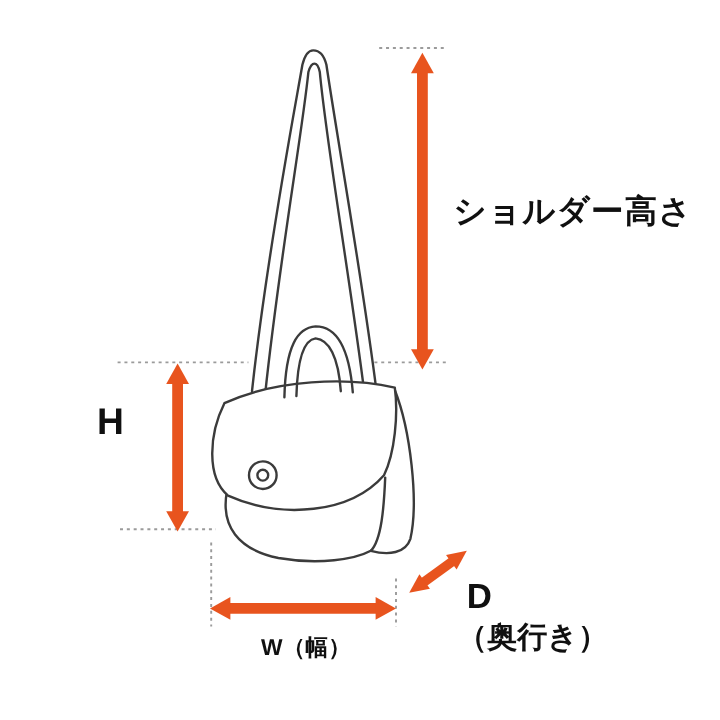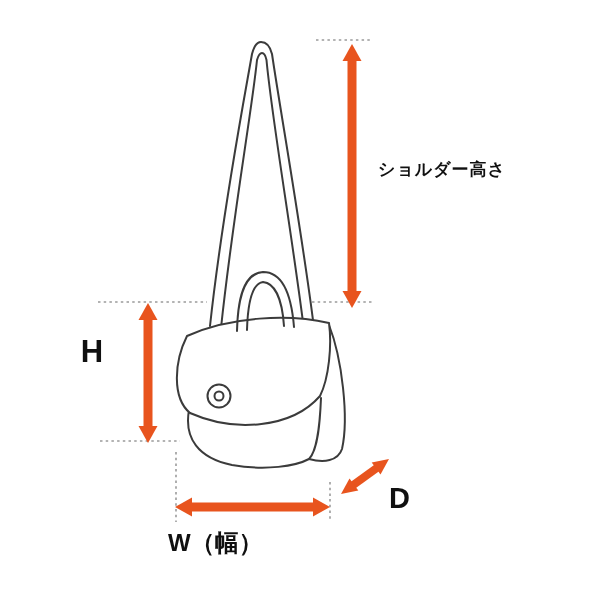--- a/index.html
+++ b/index.html
@@ -6,24 +6,24 @@
   .canvas {
     position: relative;
     width: 600px;
     height: 600px;
     background: #ffffff;
     font-family: "Liberation Sans", sans-serif;
     overflow: hidden;
   }
   .canvas svg { position: absolute; left: 0; top: 0; }
   .label { position: absolute; color: #101010; font-weight: 600; white-space: nowrap; }
-  .label-shoulder { left: 378px; top: 158px; font-size: 17px; letter-spacing: 1px; font-family: Liberation Mono, monospace; }
+  .label-shoulder { left: 378px; top: 158px; font-size: 27px; letter-spacing: 1px; font-family: Liberation Mono, monospace; }
   .label-h        { left: 62px;  top: 334px; width: 60px; text-align: center; font-size: 31px; }
   .label-h-sub    { left: 36px;  top: 369px; font-size: 25px; }
-  .label-w        { left: 168px; top: 527px; width: 150px; text-align: left; font-size: 24px; }
+  .label-w        { left: 180px; top: 527px; width: 150px; text-align: center; font-size: 19px; }
   .label-d        { left: 389px; top: 482px; font-size: 29px; }
   .label-d-sub    { left: 381px; top: 514px; font-size: 25px; }
 
   .outline { fill: none; stroke: var(--line, #3b3b3b); stroke-width: 2; stroke-linecap: round; stroke-linejoin: round; }
   .outline-fill { fill: #ffffff; stroke: var(--line, #3b3b3b); stroke-width: 2; stroke-linejoin: round; }
   .arrow-head { fill: var(--accent, #E8541E); stroke: none; }
   .arrow-shaft { stroke: var(--accent, #E8541E); stroke-width: 9; fill: none; }
   .arrow-shaft-thin { stroke: var(--accent, #E8541E); stroke-width: 8; fill: none; }
   .guide { stroke: var(--guide, #9b9b9b); stroke-width: 1.6; stroke-dasharray: 2.5 3.2; fill: none; }
 </style>
@@ -83,13 +83,14 @@
       <line class="arrow-shaft-thin" x1="351.5" y1="486.3" x2="378.5" y2="466.7"></line>
       <polygon class="arrow-head" points="341,494 358.3,490.6 349.5,478.5"></polygon>
       <polygon class="arrow-head" points="389,459 380.5,474.5 371.7,462.4"></polygon>
     </g>
   </svg>
 
   <div class="label label-shoulder">ショルダー高さ</div>
   <div class="label label-h">H</div>
   <div class="label label-w">W（幅）</div>
   <div class="label label-d">D</div>
+  <div class="label label-d-sub">（奥行き）</div>
 </div>
 
 </body></html>

